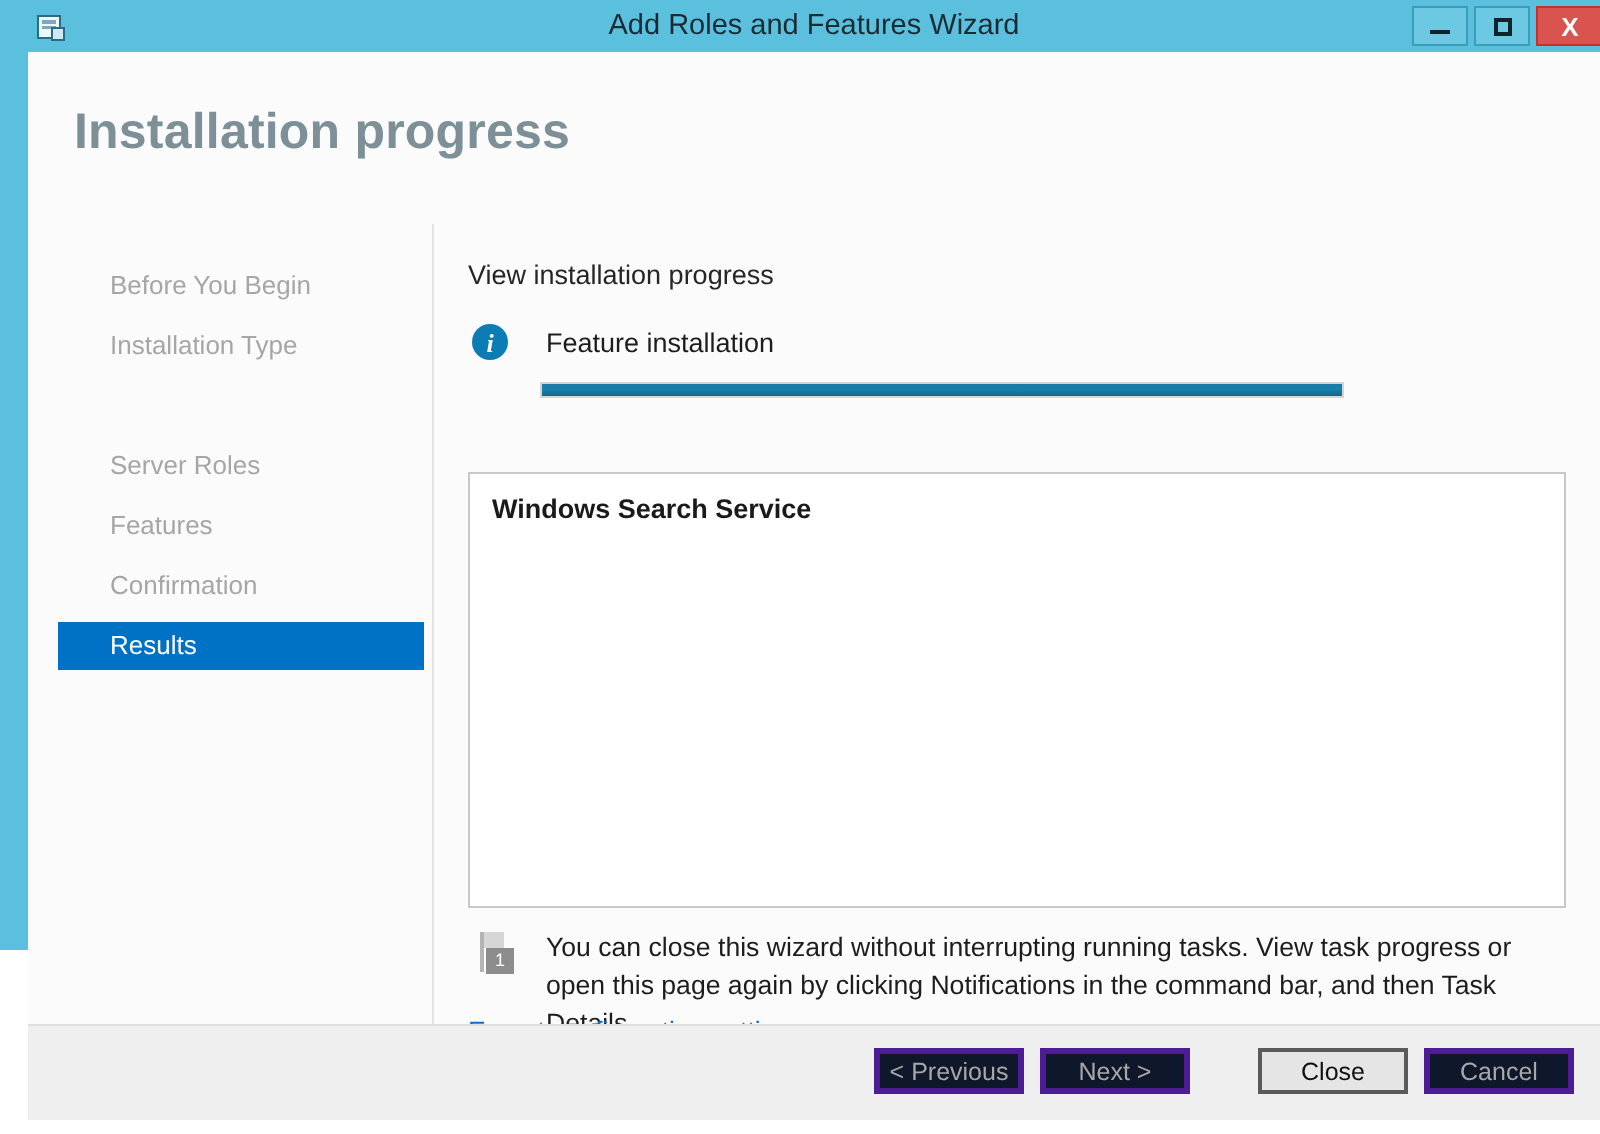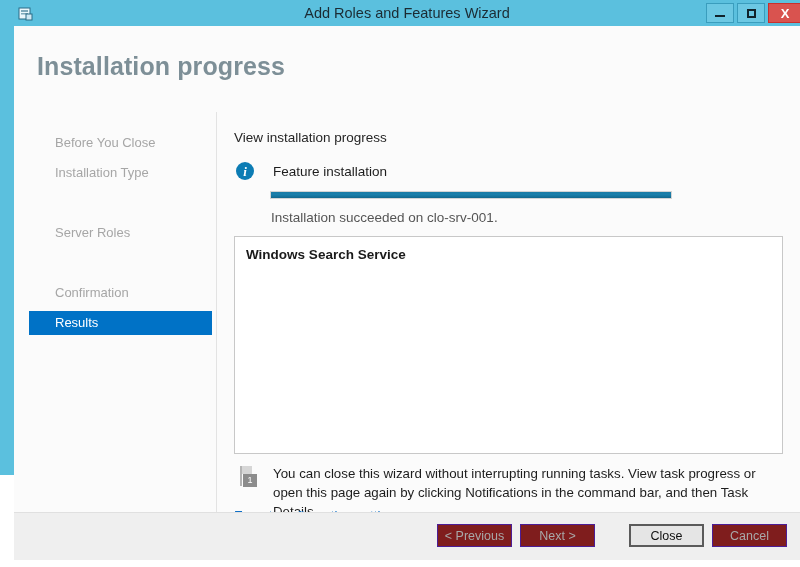--- a/index.html
+++ b/index.html
@@ -288,22 +288,22 @@
   .footer-buttons {
     position: absolute;
     right: 13px; top: 11px;
     display: flex;
     align-items: center;
   }
   .btn {
     width: 75px; height: 23px;
     font-size: 12.5px;
     font-family: "Liberation Sans", sans-serif;
-    background: #7f1d1d;
-    border: 1px solid #4c1d95;
+    background: #0f172a;
+    border: 3px solid #4c1d95;
     color: #a8a8a8;
     margin-left: 8px;
     cursor: default;
     display: flex;
     align-items: center;
     justify-content: center;
   }
   .btn.default {
     border: 2px solid #5a5a5a;
     background: #e5e5e5;
@@ -337,42 +337,42 @@
     </div>
   </div>
 
   <div class="client">
 
     <div class="header">
       <div class="page-title">Installation progress</div>
     </div>
 
     <div class="sidebar">
-      <div class="nav-item" style="top:23px">Before You Close</div>
+      <div class="nav-item" style="top:23px">Before You Begin</div>
       <div class="nav-item" style="top:53px">Installation Type</div>
       <div class="nav-item" style="top:113px">Server Roles</div>
+      <div class="nav-item" style="top:143px">Features</div>
       <div class="nav-item active" style="top:203px">Results</div>
       <div class="nav-item" style="top:173px">Confirmation</div>
     </div>
     <div class="sidebar-sep"></div>
 
     <div class="content">
 
       <div class="content-head">View installation progress</div>
 
       <div class="status-row">
         <span class="info-icon">i</span>
         <span class="status-text">Feature installation</span>
       </div>
 
       <div class="progress-track">
         <div class="progress-fill" id="progress-fill" style="width: 100%;"></div>
       </div>
 
-      <div class="progress-msg">Installation succeeded on clo-srv-001.</div>
 
       <div class="result-box">
         <div class="result-item">Windows Search Service</div>
       </div>
 
       <div class="note-row">
         <span class="flag-icon">
           <svg width="22" height="24" viewBox="0 0 22 24">
             <path d="M3 2 L3 22" stroke="#b4b4b4" stroke-width="2" fill="none"></path>
             <path d="M4 2 L14 2 L14 10 L4 10 Z" fill="#d6d6d6"></path>

